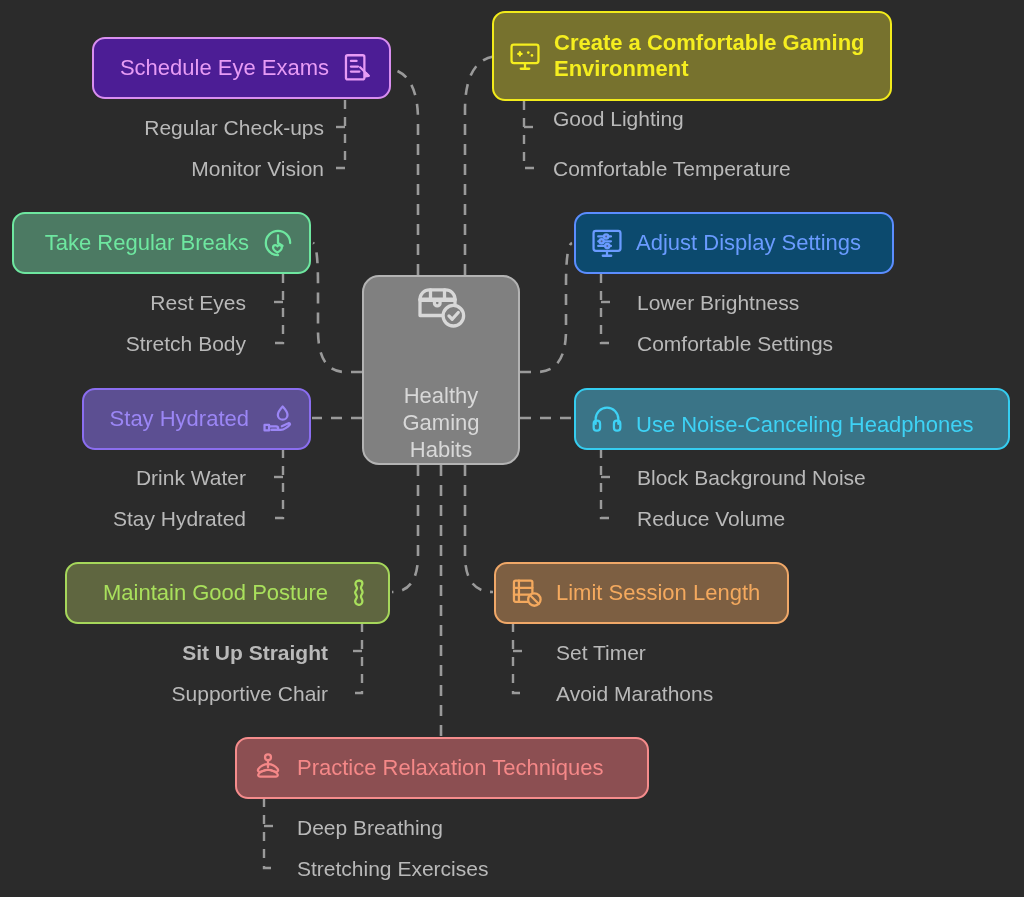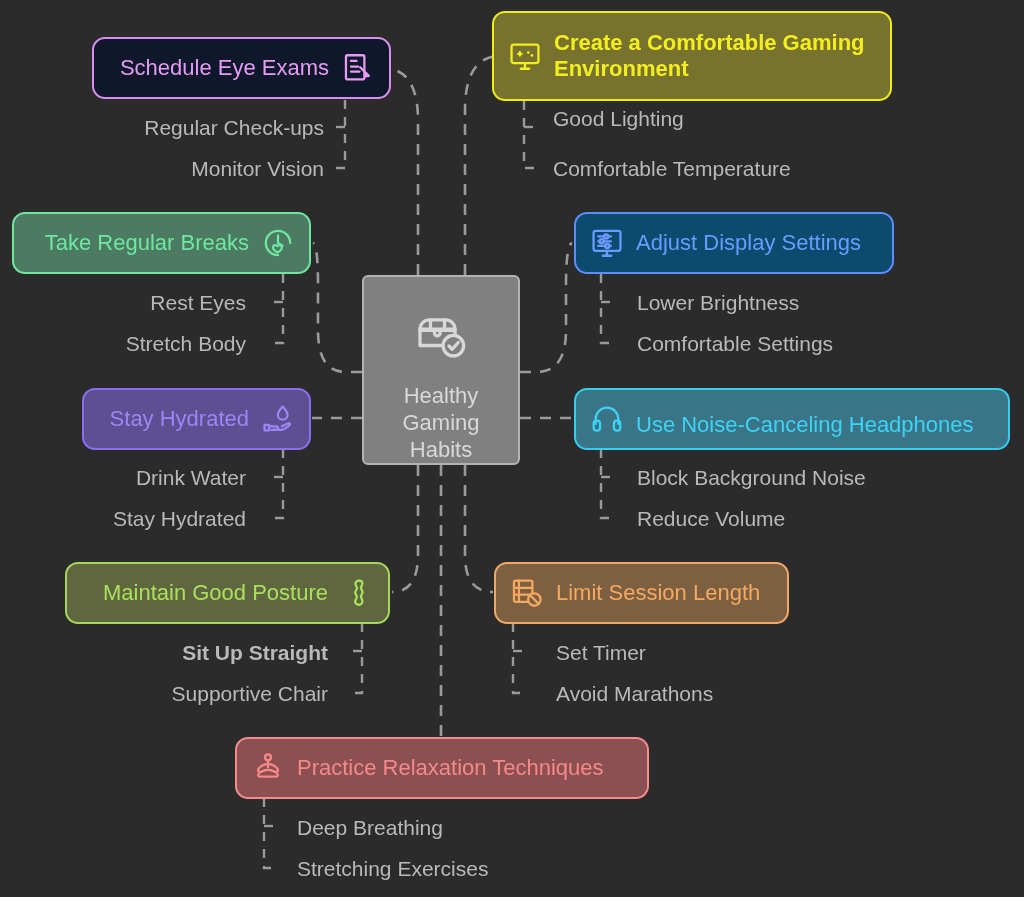--- a/index.html
+++ b/index.html
@@ -25,26 +25,26 @@
 
   
   .center-node {
     position: absolute;
     left: 362px;
     top: 275px;
     width: 158px;
     height: 190px;
     background: #808080;
     border: 2px solid #b3b3b3;
-    border-radius: 6px;
+    border-radius: 17px;
     box-sizing: border-box;
     display: flex;
     flex-direction: column;
     align-items: center;
-    justify-content: flex-end;
+    justify-content: space-between;
     gap: 19px;
   }
   .center-icon { width: 56px; height: 56px; display:block; }
   .center-label {
     color: #d8d8d8;
     font-size: 22px;
     line-height: 27px;
     text-align: center;
     white-space: pre-line;
   }
@@ -150,21 +150,21 @@
         <path d="M7.5 5.5V10M13.5 5.5V10"></path>
         <circle cx="17.3" cy="16.6" r="4.4" fill="#808080"></circle>
         <path d="M15.4 16.7l1.4 1.4 2.6-2.9"></path>
       </svg>
     </span>
     <span class="center-label">Healthy
 Gaming
 Habits</span>
   </div>
 
-  <div class="node icon-right" style="left:92px; top:37px; width:299px; background:#0f172a; border-color:#d98ef0;">
+  <div class="node icon-right" style="left:92px; top:37px; width:299px; background:#4c1d95; border-color:#d98ef0;">
     <span class="nicon">
       <svg viewBox="0 0 24 24" fill="none" stroke="#e79bf5" stroke-width="1.6" stroke-linecap="round" stroke-linejoin="round" width="34" height="34">
         <rect x="3.5" y="3" width="13" height="17" rx="1.2"></rect>
         <path d="M7 7h4M7 11h5M7 14.5h6"></path>
         <path d="M13.5 11.5l6 6"></path>
         <path d="M19.5 17.5l-2.4.5.5-2.4z" fill="#e79bf5"></path>
       </svg>
     </span>
     <span class="nlabel" style="color:#e79bf5;">Schedule Eye Exams</span>
   </div>

